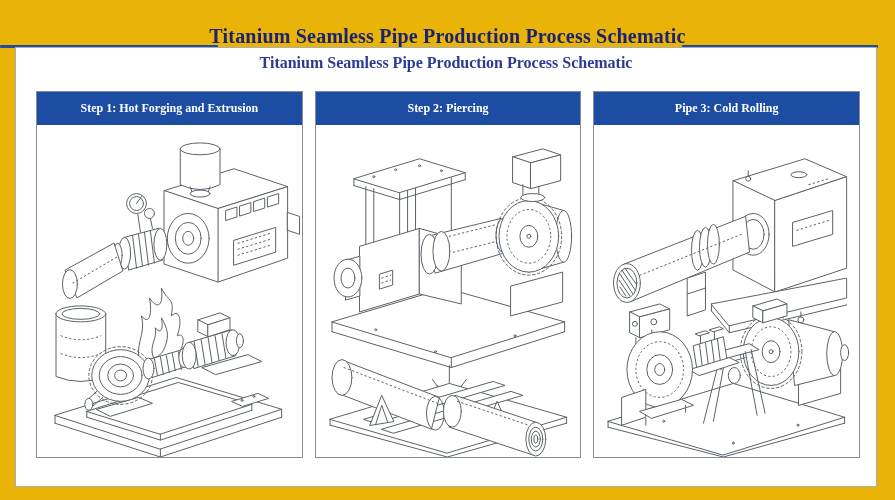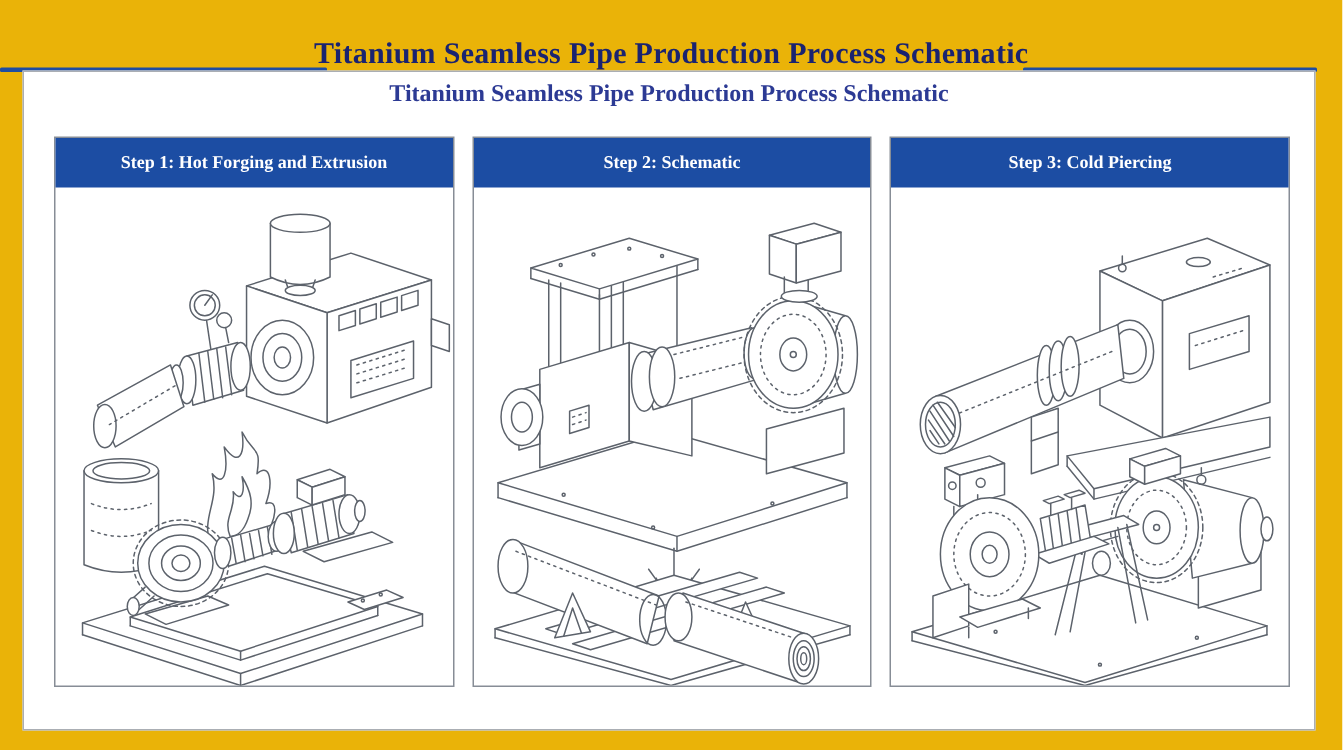--- a/index.html
+++ b/index.html
@@ -171,21 +171,21 @@
               <path class="w" d="M172,201 L194,194 L194,206 L172,213 Z"></path>
               <path class="w" d="M196,278 L222,270 L233,275 L207,283 Z"></path>
               <circle cx="206" cy="277" r="1"></circle>
               <circle cx="218" cy="273" r="1"></circle>
             </g>
           </svg>
         </div>
       </div>
 
       <div class="panel">
-        <div class="panel-header">Step 2: Schematic</div>
+        <div class="panel-header">Step 2: Piercing</div>
         <div class="panel-figure">
           <svg class="art" viewBox="0 0 266 334" preserveAspectRatio="xMidYMid meet">
 
             <g>
               <path class="w" d="M16,198 L130,164 L250,198 L136,234 Z"></path>
               <line x1="16" y1="198" x2="16" y2="208"></line>
               <line x1="136" y1="234" x2="136" y2="244"></line>
               <line x1="250" y1="198" x2="250" y2="208"></line>
               <path d="M16,208 L136,244 L250,208"></path>
               <circle cx="60" cy="206" r="1"></circle>
@@ -282,21 +282,21 @@
               <ellipse cx="221" cy="316" rx="7" ry="12"></ellipse>
               <ellipse cx="221" cy="316" rx="4.5" ry="8"></ellipse>
               <ellipse cx="221" cy="316" rx="2" ry="4"></ellipse>
               <line class="dots" x1="142" y1="278" x2="214" y2="302"></line>
             </g>
           </svg>
         </div>
       </div>
 
       <div class="panel">
-        <div class="panel-header">Step 3: Cold Piercing</div>
+        <div class="panel-header">Pipe 3: Cold Rolling</div>
         <div class="panel-figure">
           <svg class="art" viewBox="0 0 266 334" preserveAspectRatio="xMidYMid meet">
 
             <g>
               <path class="w" d="M140,56 L212,34 L254,52 L182,76 Z"></path>
               <path class="w" d="M140,56 L182,76 L182,168 L140,146 Z"></path>
               <path class="w" d="M182,76 L254,52 L254,144 L182,168 Z"></path>
               <path d="M200,98 L240,86 L240,110 L200,122 Z"></path>
               <line class="dots" x1="204" y1="106" x2="236" y2="96"></line>
               <ellipse cx="206" cy="50" rx="8" ry="3"></ellipse>

